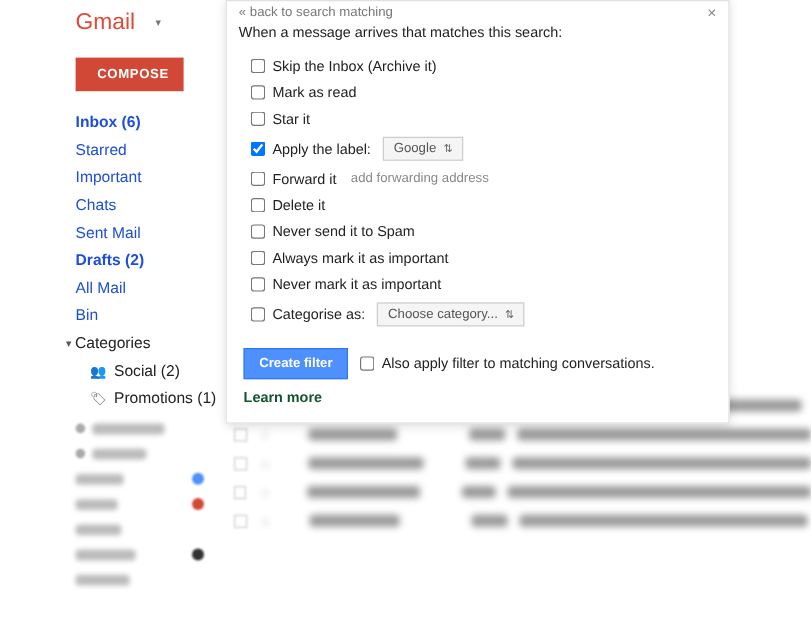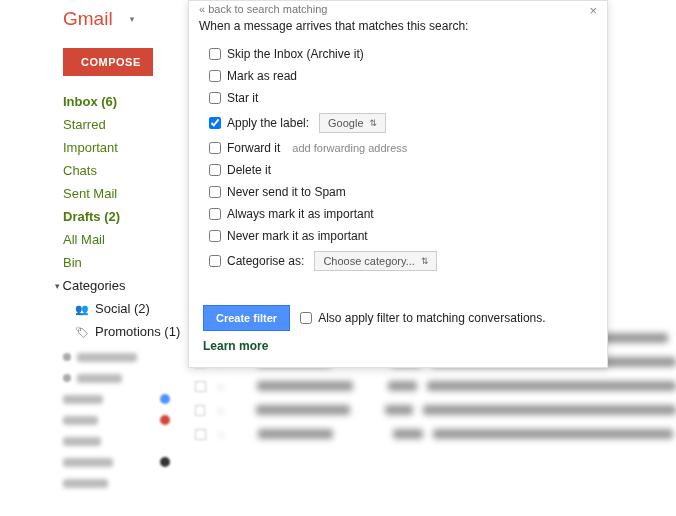--- a/index.html
+++ b/index.html
@@ -42,21 +42,21 @@
     font-size: 11px;
     font-weight: bold;
     letter-spacing: 0.5px;
     cursor: pointer;
     margin-bottom: 14px;
     width: 90px;
     margin-left: 8px;
   }
   .nav-item {
     padding: 4px 0 4px 8px;
-    color: #4d7c0f;
+    color: #1d4ed8;
     cursor: pointer;
     font-size: 13px;
   }
   .nav-item.bold { font-weight: bold; }
   .nav-sub {
     padding: 4px 0 4px 20px;
     color: #222;
     cursor: pointer;
     font-size: 13px;
     display: flex;
@@ -164,21 +164,21 @@
     margin-left: 4px;
   }
   .dialog .updown { font-size: 9px; color: #666; }
   .dialog .forward-link {
     color: #888;
     font-size: 11px;
     margin-left: 6px;
     cursor: pointer;
   }
   .dialog .footer {
-    margin-top: 30px;
+    margin-top: 14px;
     display: flex;
     align-items: center;
     gap: 10px;
     padding-left: 4px;
     flex-wrap: wrap;
   }
   .create-btn {
     background: #4d90fe;
     color: #fff;
     border: 1px solid #3079ed;

